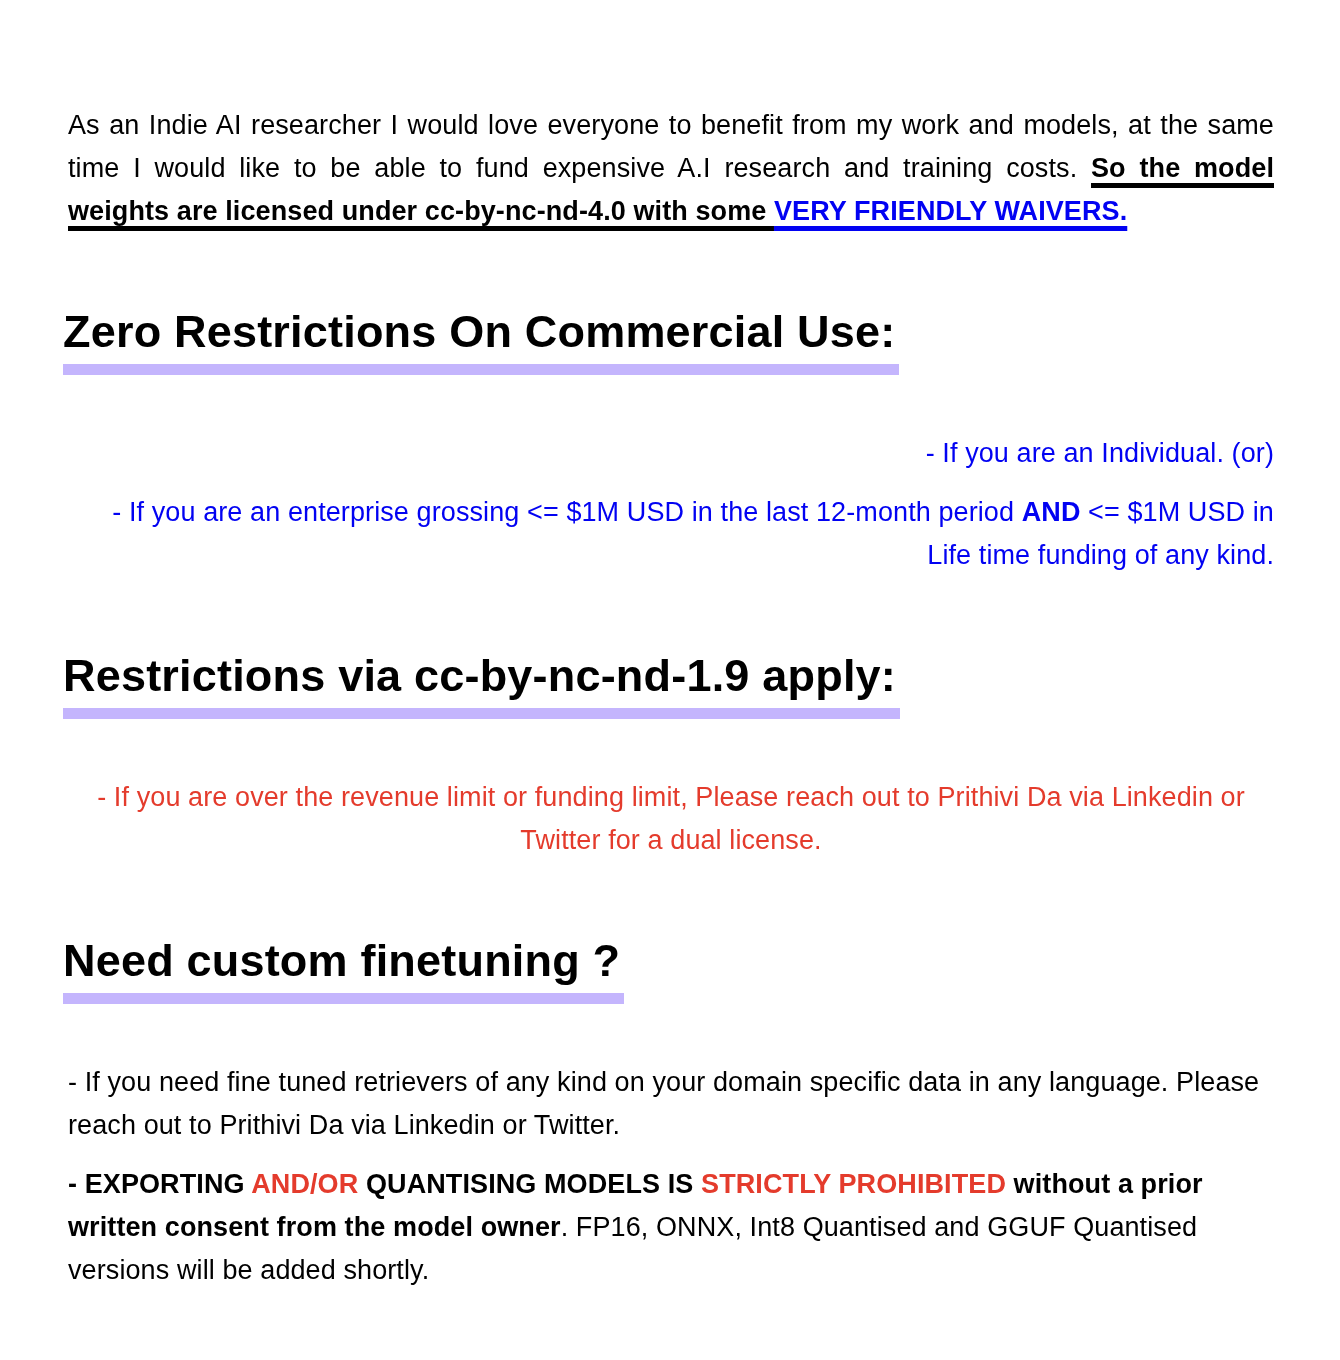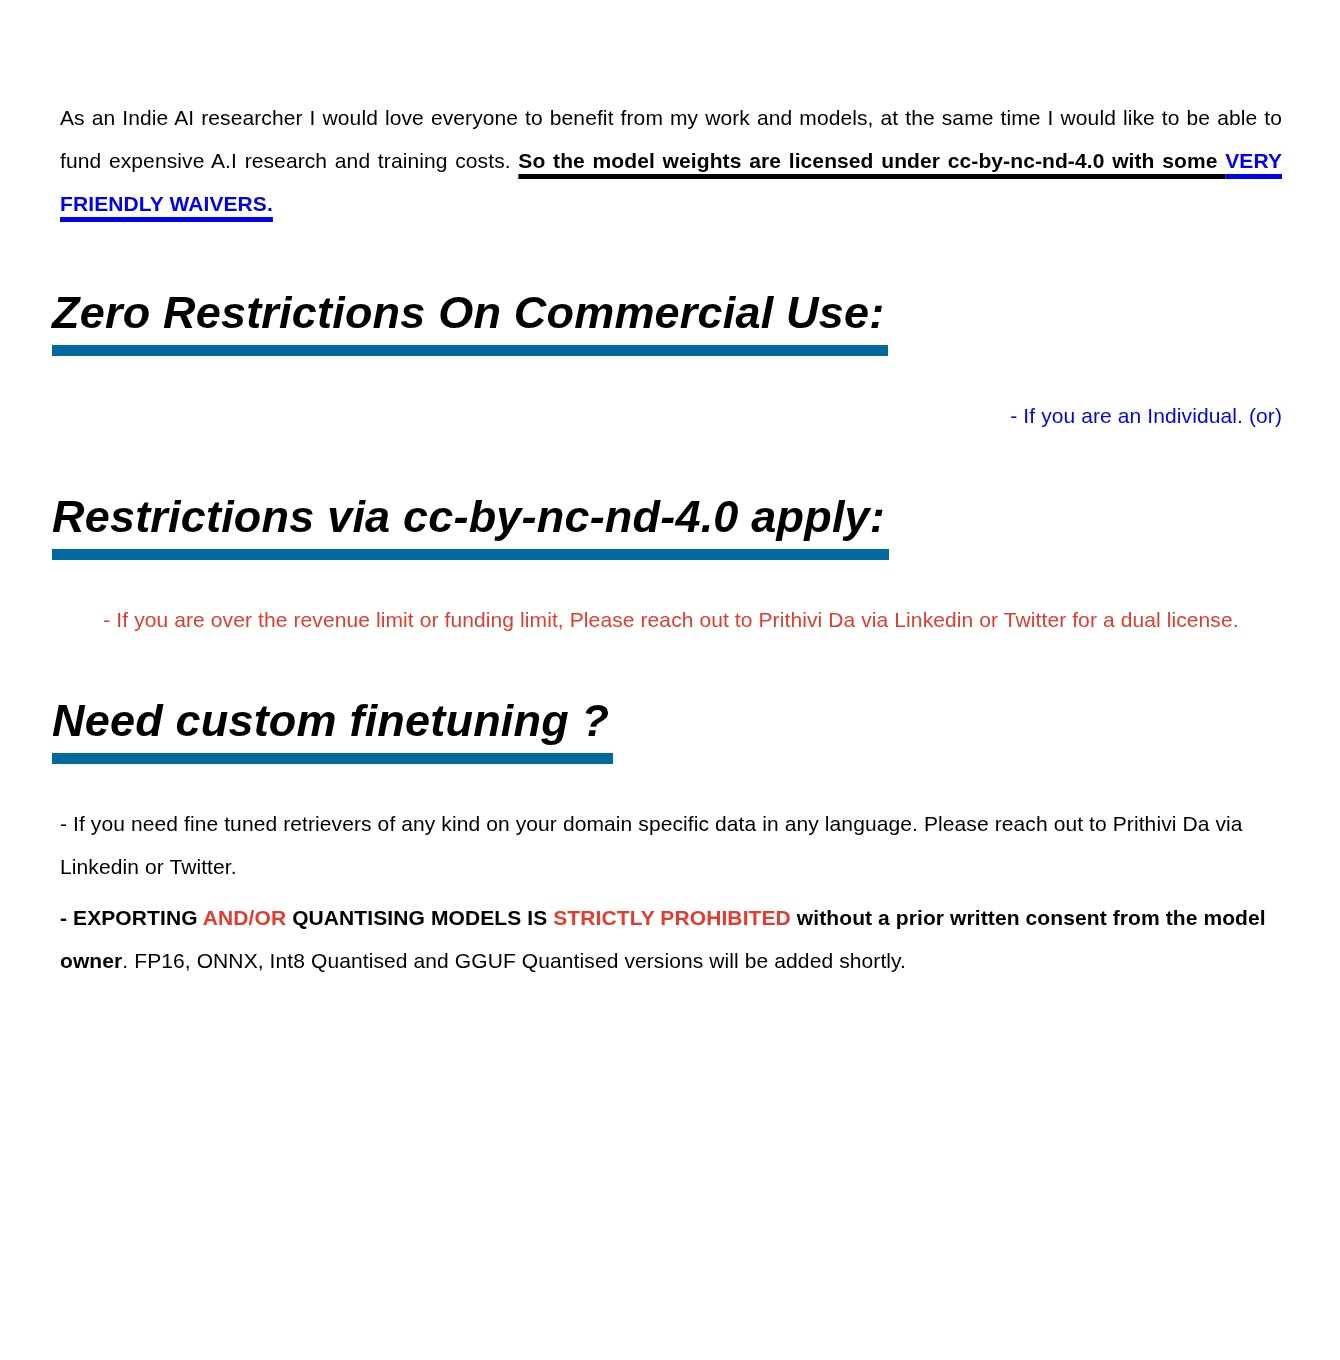--- a/index.html
+++ b/index.html
@@ -9,42 +9,41 @@
     height: 1360px;
     background: #ffffff;
     color: #000000;
     font-family: "Liberation Sans", sans-serif;
     overflow: hidden;
   }
   .doc {
     padding: 88px 50px 0 52px;
   }
   .para {
-    font-size: 21px;
+    font-size: 27px;
     line-height: 43px;
-    margin: 8px;
+    margin: 16px;
     letter-spacing: 0.1px;
   }
   .justify { text-align: justify; }
   .intro { margin-bottom: 16px; }
   .h-block {
     margin: 0;
     padding-top: 46px;
     padding-bottom: 30px;
   }
   .heading {
     display: inline-block;
-    margin: 0;
+    margin: 11px;
     font-size: 45px;
     line-height: 52px;
     font-weight: 700;
     letter-spacing: 0.2px;
     padding: 0 4px 6px 0;
-    border-bottom: 11px solid #0369a1;
-    font-style: italic;
+    border-bottom: 11px solid #c4b5fd;
   }
   .b { font-weight: 700; }
   .u {
     text-decoration: underline;
     text-decoration-thickness: 5px;
     text-underline-offset: 6px;
   }
   .blue { color: #0202F2; text-align: right; }
   .red  { color: #E43B2C; text-align: center; }
   a.waivers-link {
@@ -61,24 +60,25 @@
 
 <main class="doc">
 
   <p class="para justify intro"><span>As an Indie AI researcher I would love everyone to benefit from my work and models, at the same time I would like to be able to fund expensive A.I research and training costs. </span><span class="b u">So the model weights are licensed under cc-by-nc-nd-4.0 with some </span><a class="waivers-link">VERY FRIENDLY WAIVERS.</a></p>
 
   <div class="h-block">
     <h2 class="heading">Zero Restrictions On Commercial Use:</h2>
   </div>
   <div>
     <p class="para blue">- If you are an Individual. (or)</p>
+    <p class="para blue"><span>- If you are an enterprise grossing &lt;= $1M USD in the last 12-month period </span><span class="b">AND</span><span> &lt;= $1M USD in Life time funding of any kind.</span></p>
   </div>
 
   <div class="h-block">
-    <h2 class="heading">Restrictions via cc-by-nc-nd-4.0 apply:</h2>
+    <h2 class="heading">Restrictions via cc-by-nc-nd-1.9 apply:</h2>
   </div>
   <p class="para red">- If you are over the revenue limit or funding limit, Please reach out to Prithivi Da via Linkedin or Twitter for a dual license.</p>
 
   <div class="h-block">
     <h2 class="heading">Need custom finetuning ?</h2>
   </div>
   <p class="para">- If you need fine tuned retrievers of any kind on your domain specific data in any language. Please reach out to Prithivi Da via Linkedin or Twitter.</p>
 
   <p class="para"><span class="b">- EXPORTING </span><span class="b red">AND/OR</span><span class="b"> QUANTISING MODELS IS </span><span class="b red">STRICTLY PROHIBITED</span><span class="b"> without a prior written consent from the model owner</span><span>. FP16, ONNX, Int8 Quantised and GGUF Quantised versions will be added shortly.</span></p>
 

